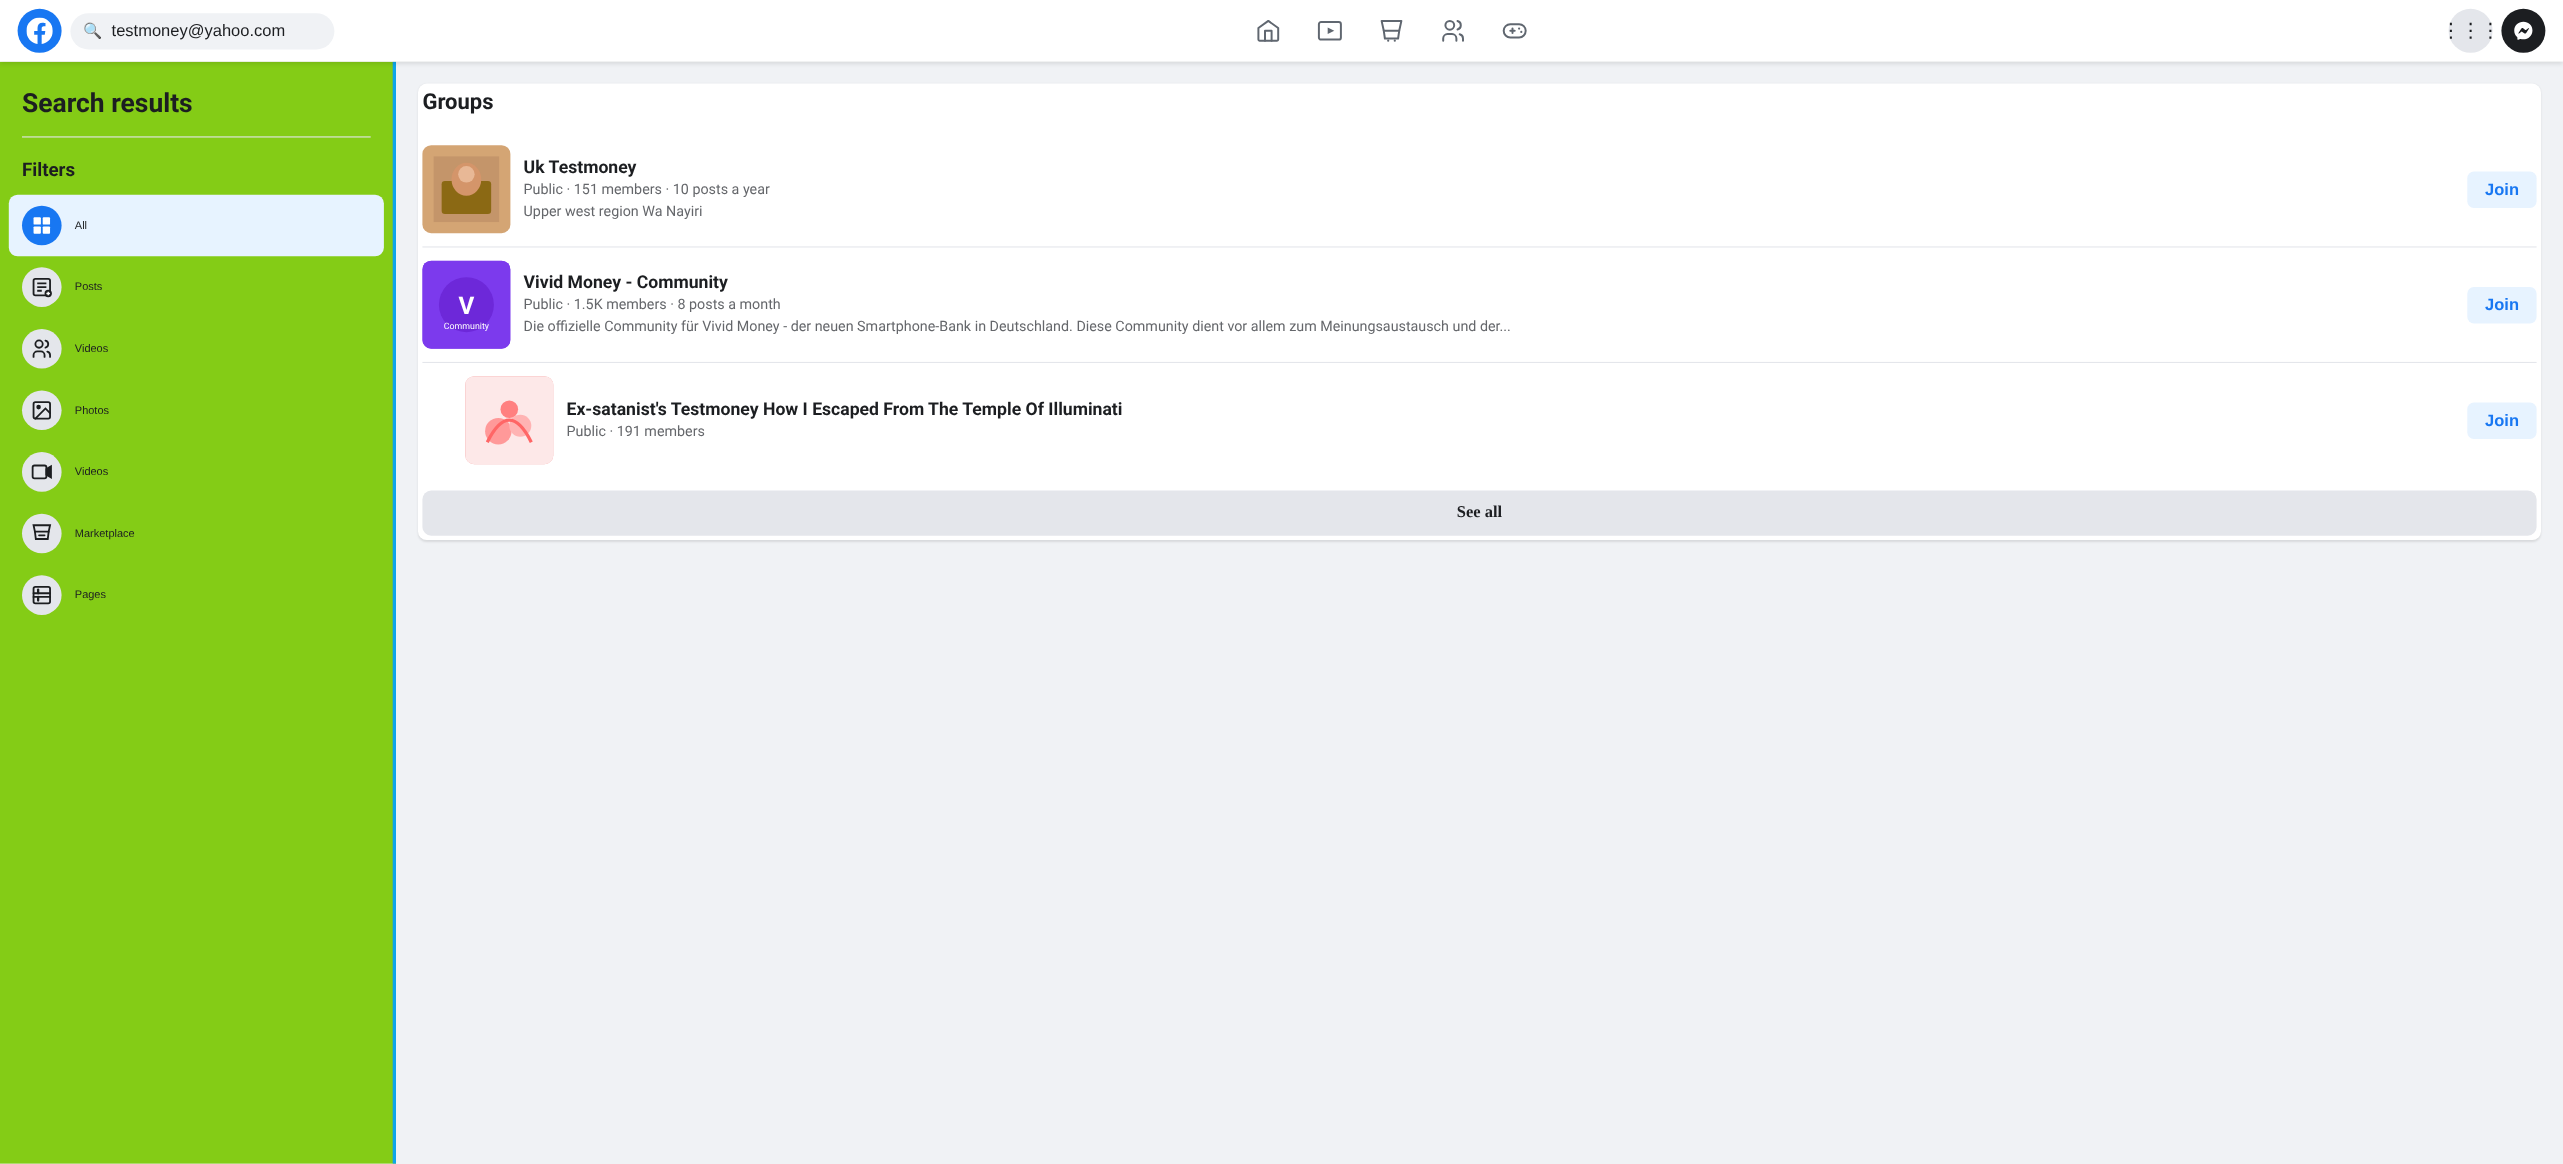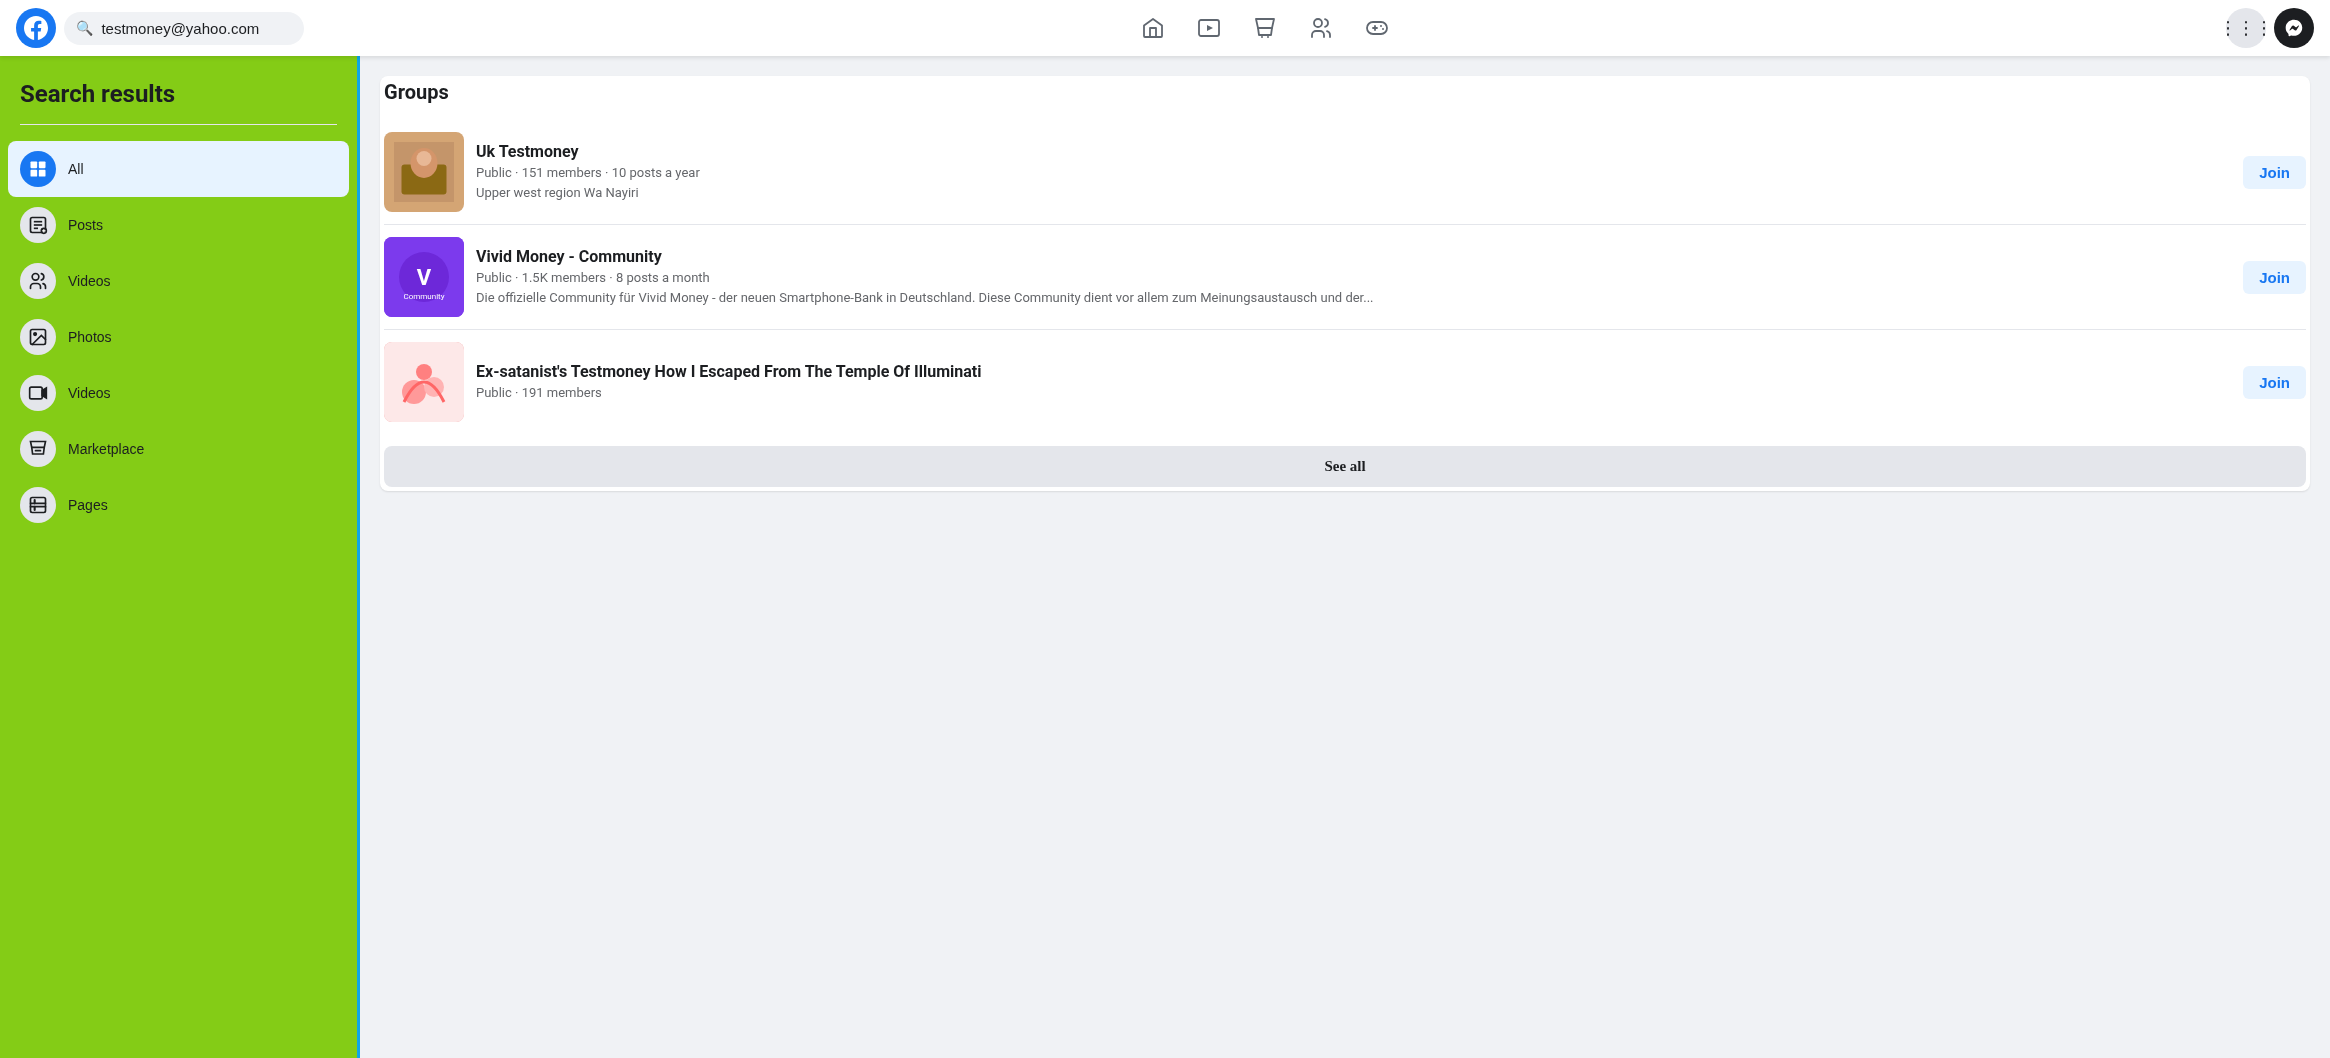--- a/index.html
+++ b/index.html
@@ -126,21 +126,21 @@
       background: #e4e6eb;
       display: flex; align-items: center; justify-content: center;
       flex-shrink: 0;
       font-size: 16px;
     }
     .filter-item.active .filter-icon {
       background: #1877f2;
       color: #fff;
     }
     .filter-label {
-      font-size: 14px;
+      font-size: 10px;
       font-weight: 500;
       color: #1c1e21;
     }
 
     
     .content-area {
       flex: 1;
       overflow-y: auto;
       padding: 20px;
       background: #f0f2f5;
@@ -173,21 +173,21 @@
       margin-bottom: 16px;
     }
 
     .group-item {
       display: flex;
       align-items: center;
       gap: 12px;
       padding: 12px 0;
       border-bottom: 1px solid #e4e6eb;
     }
-    .group-item:last-of-type { border-bottom: none; }
+    .group-item:last-of-type { border-bottom: none; margin-left: 39px; }
     .group-thumb-placeholder {
       width: 80px; height: 80px;
       border-radius: 8px;
       flex-shrink: 0;
       display: flex; align-items: center; justify-content: center;
     }
     .group-info { flex: 1; }
     .group-name {
       font-size: 16px;
       font-weight: 700;
@@ -299,20 +299,21 @@
       </svg>
     </button>
   </div>
 </nav>
 
 <div class="main-layout">
 
   <aside class="sidebar">
     <h1 class="sidebar-title">Search results</h1>
     <div class="sidebar-divider"></div>
+    <div class="sidebar-section-title">Filters</div>
 
     <button class="filter-item active">
       <div class="filter-icon">
         <svg width="20" height="20" viewBox="0 0 24 24" fill="white">
           <rect x="3" y="3" width="8" height="8" rx="1"></rect>
           <rect x="13" y="3" width="8" height="8" rx="1"></rect>
           <rect x="3" y="13" width="8" height="8" rx="1"></rect>
           <rect x="13" y="13" width="8" height="8" rx="1"></rect>
         </svg>
       </div>

